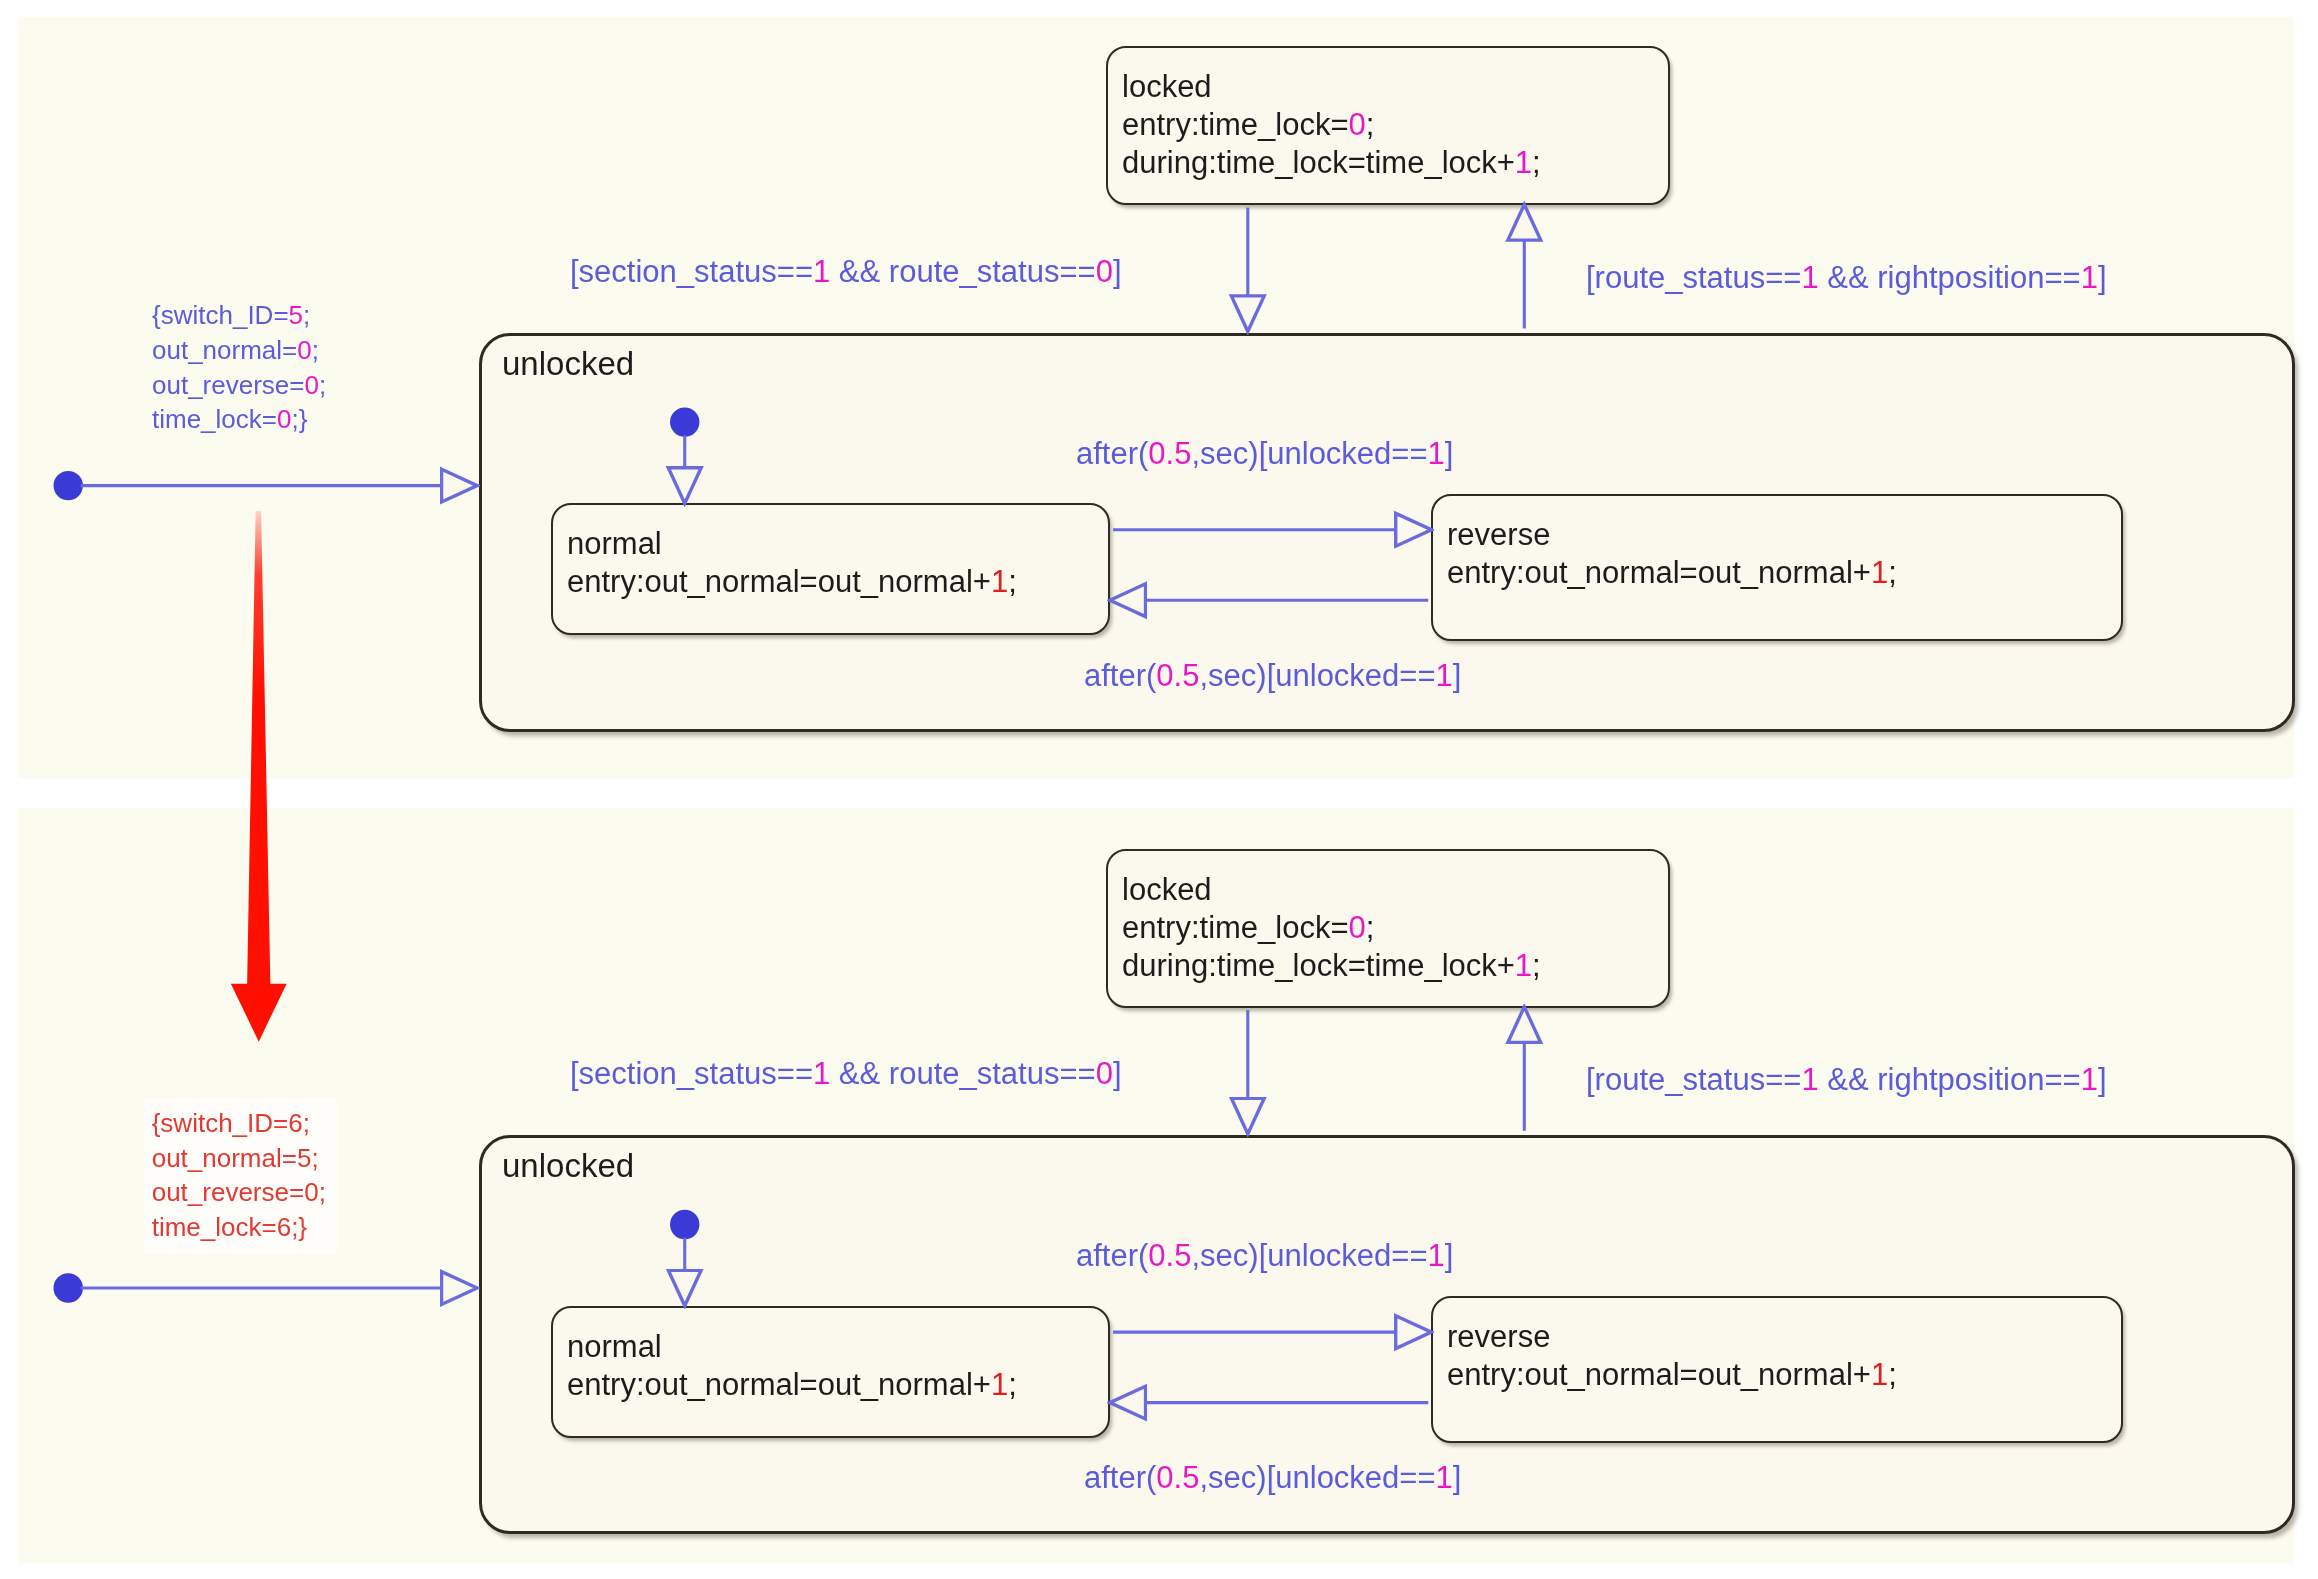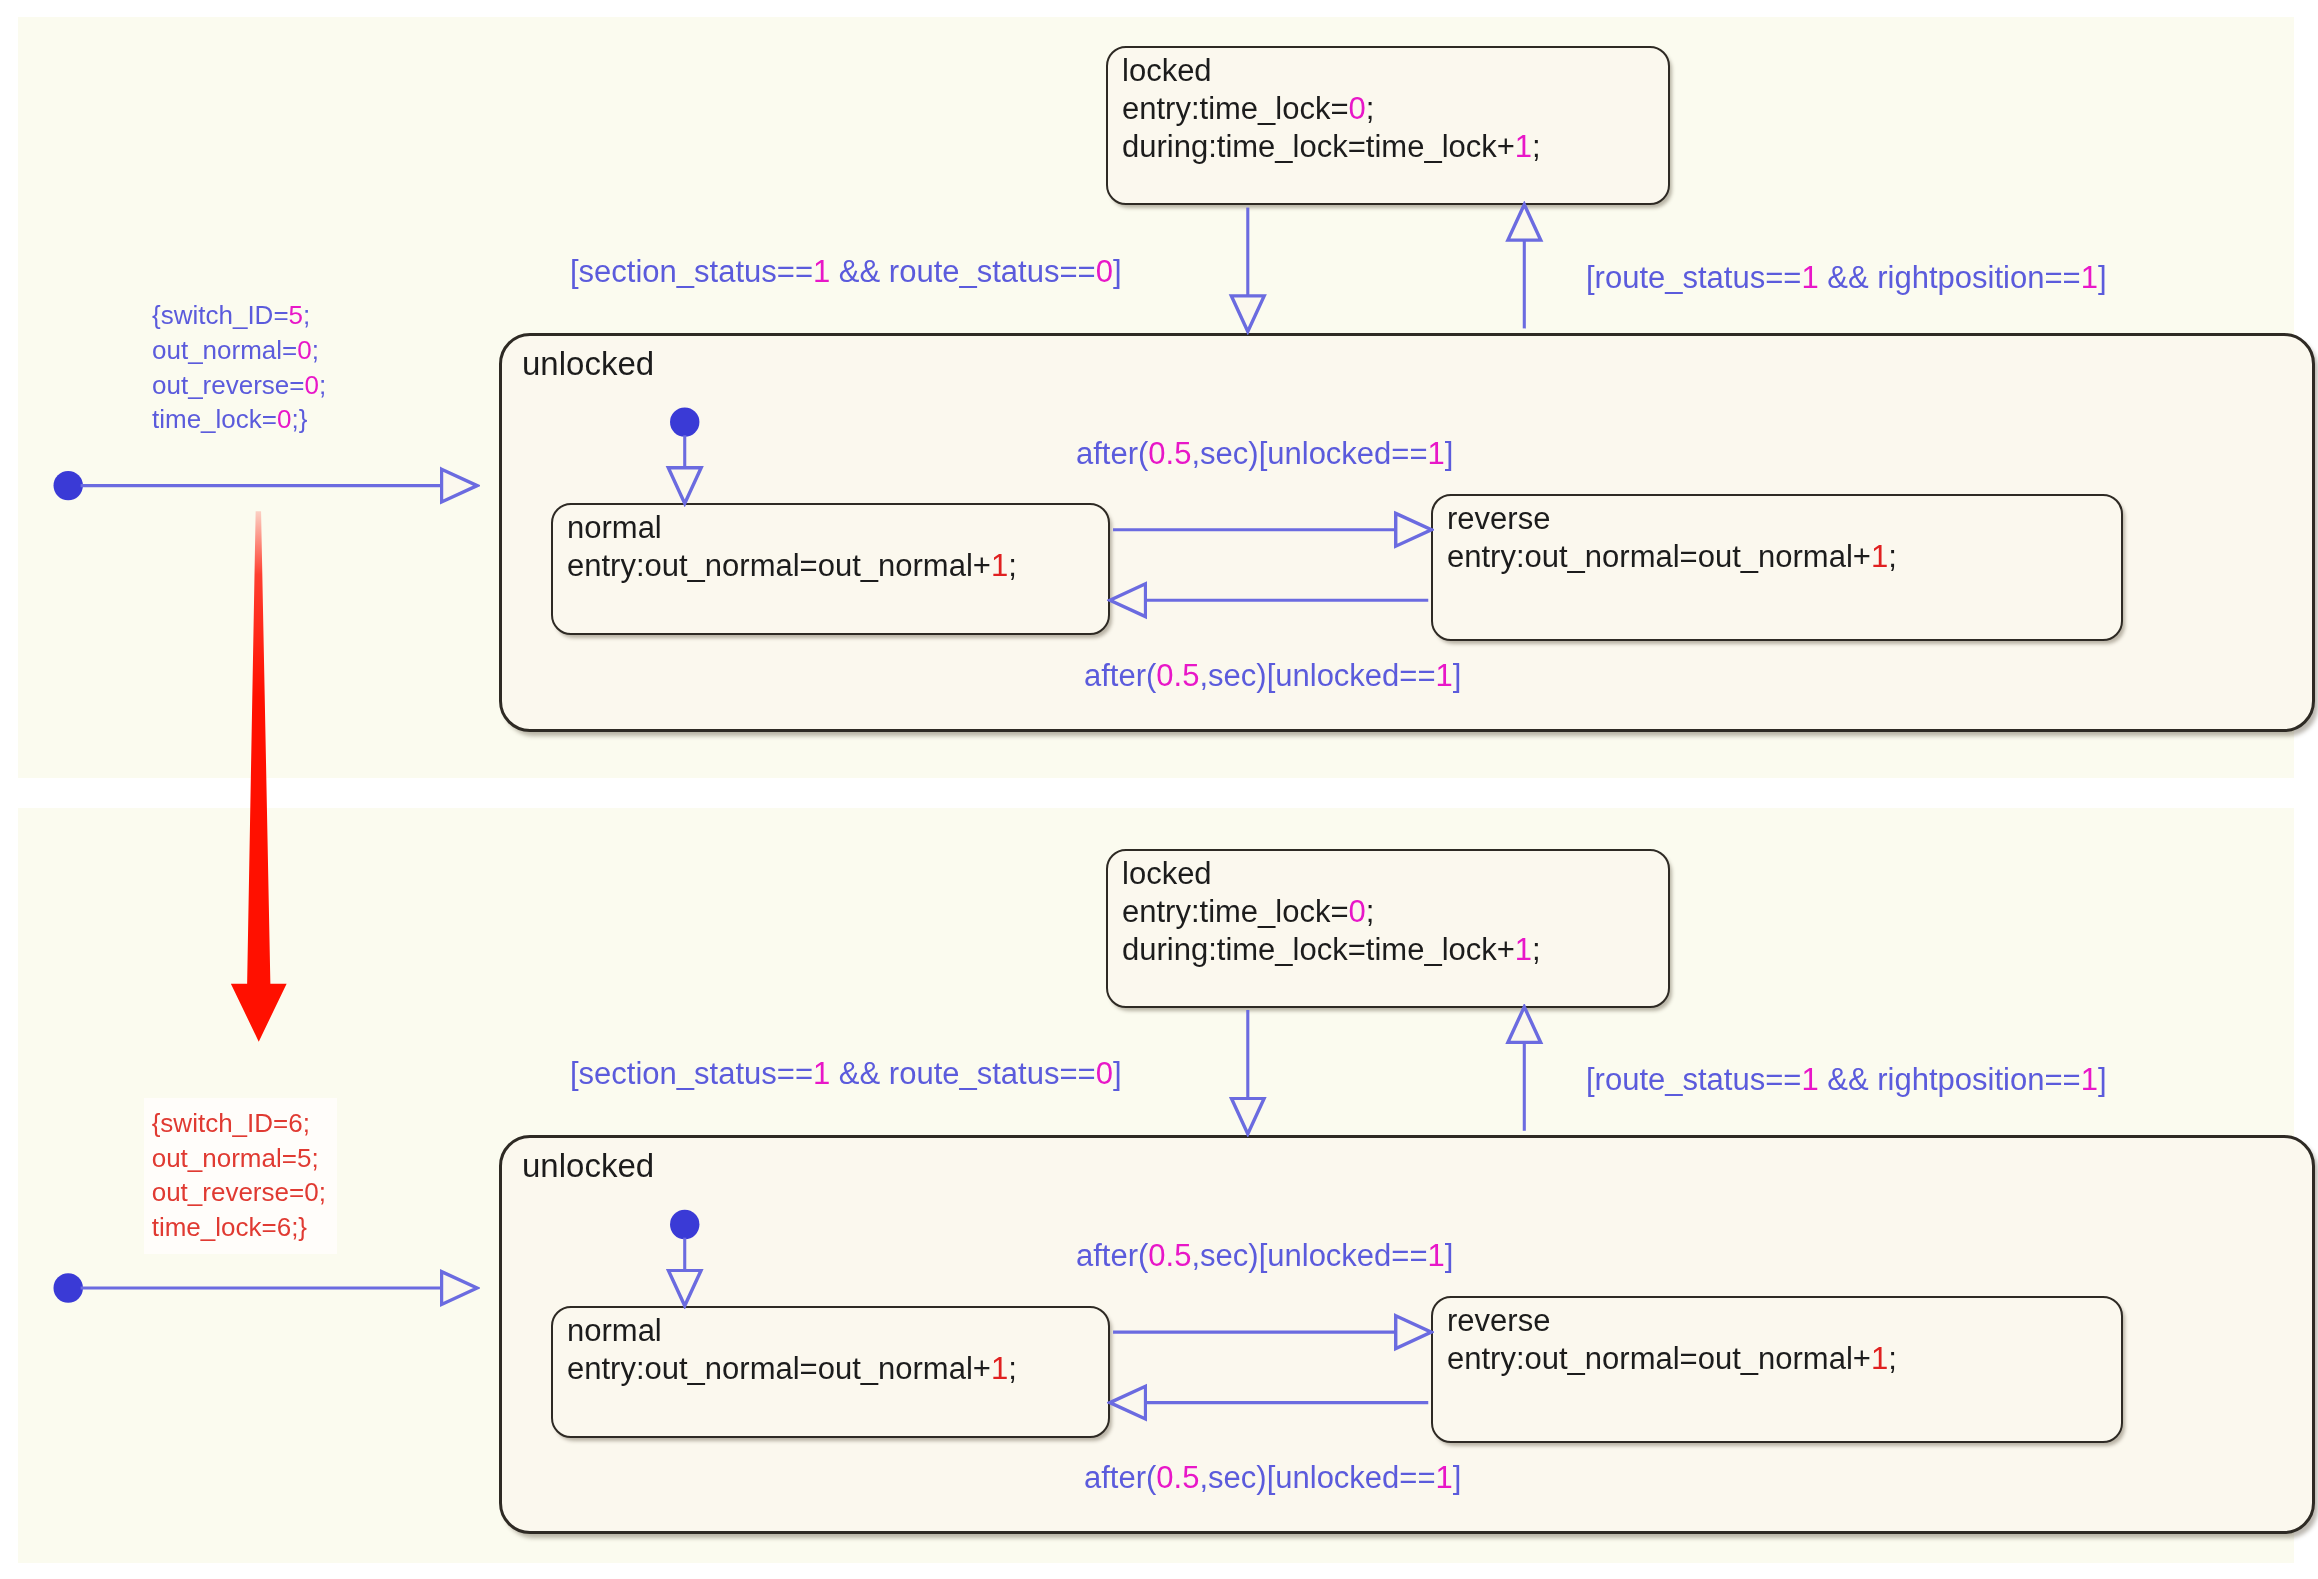--- a/index.html
+++ b/index.html
@@ -8,26 +8,26 @@
 
   
   .panel{position:absolute;background:#fbfbef;}
   #panel-top{left:18px;top:17px;width:2276px;height:761px;}
   #panel-bottom{left:18px;top:808px;width:2276px;height:755px;}
 
   
   .state{position:absolute;background:#fbf8ee;border:2.3px solid #2e2a24;
          border-radius:20px;box-sizing:border-box;
          box-shadow:3.1px 3.9px 3.9px -1.5px rgba(60,50,30,.35);}
-  .state .s-body{position:absolute;left:14px;top:4px;
+  .state .s-body{position:absolute;left:14px;top:20px;
          font-size:31px;color:#1c1c1c;line-height:1.22;white-space:pre;}
 
   .superstate{position:absolute;background:#fbf8ee;border:3.1px solid #2e2a24;
          border-radius:31px;box-sizing:border-box;
-         box-shadow:3.9px 4.6px 4.6px -1.5px rgba(60,50,30,.35);margin-left:20px;}
+         box-shadow:3.9px 4.6px 4.6px -1.5px rgba(60,50,30,.35);}
   .superstate .sup-title{position:absolute;left:20px;top:9.3px;
          font-size:33px;color:#1c1c1c;}
 
   
   .num-mag{color:#e817c8;}
   .num-red{color:#e02020;}
 
   
   .tlabel{position:absolute;font-size:31px;color:#5b5bdc;white-space:nowrap;line-height:1;text-align:right;}
   .tlabel .hi{color:#e817c8;}

